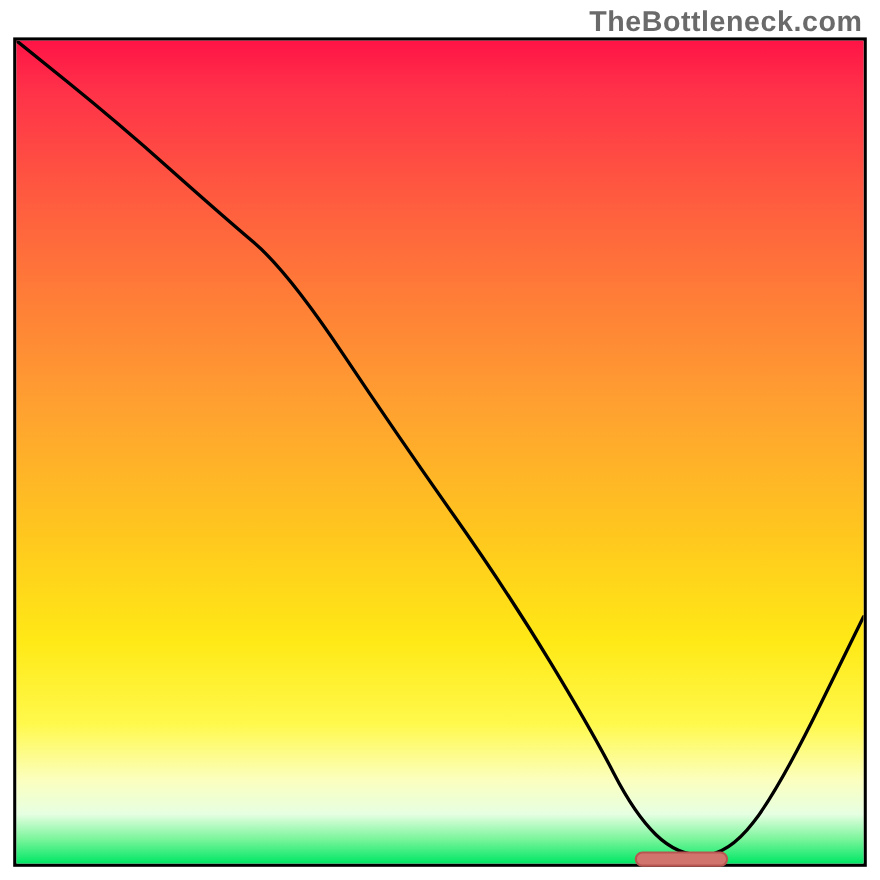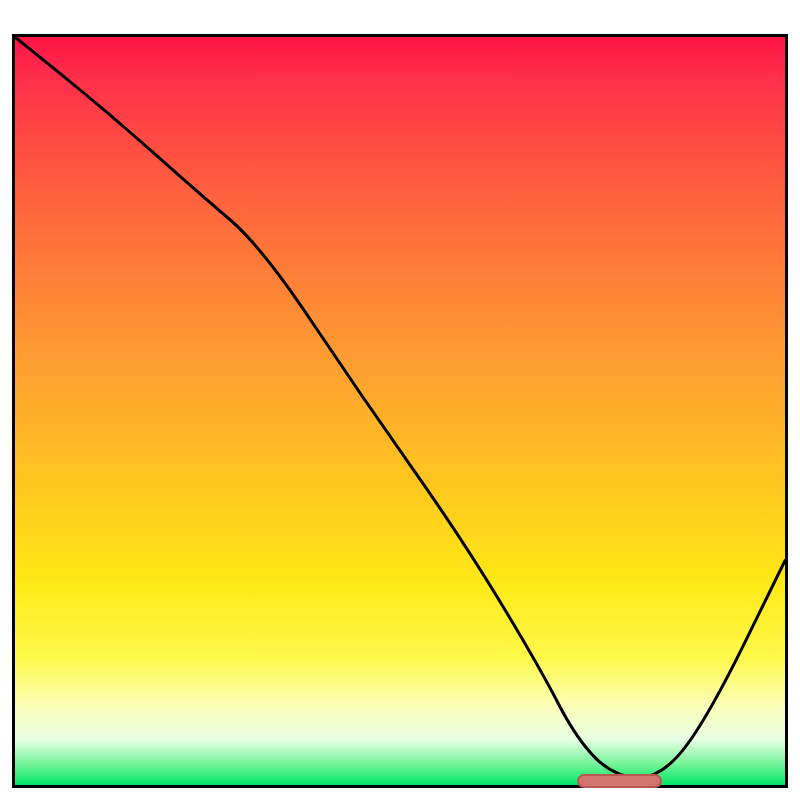--- a/index.html
+++ b/index.html
@@ -60,20 +60,21 @@
     border-radius: 7px;
     background: #d1746e;
     border: 2px solid #b85752;
   }
 </style>
 </head>
 <body>
 
 <div class="frame">
 
+  <div class="watermark">TheBottleneck.com</div>
 
   <div class="plot-outer">
     <div class="gradient"></div>
 
     <svg class="curve" viewBox="0 0 770 748" preserveAspectRatio="none">
       <path d="M 0 0 Q 0 0 46.199999999999996 37.39999999999998 Q 92.39999999999999 74.79999999999995 138.6 115.93999999999994 Q 184.79999999999998 157.07999999999993 215.6 183.26 Q 246.4 209.44000000000005 296.45 284.24 Q 346.5 359.03999999999996 396.54999999999995 430.09999999999997 Q 446.59999999999997 501.15999999999997 485.1 564.74 Q 523.6 628.3199999999999 542.85 665.72 Q 562.1 703.12 581.35 721.8199999999999 Q 600.6 740.52 623.7 740.52 Q 646.8 740.52 669.9 710.6 Q 693 680.6800000000001 731.5 602.1400000000001 T 770 523.6" fill="none" stroke="#000" stroke-width="3" stroke-linejoin="round" stroke-linecap="round"></path>
     </svg>
 
     <div class="marker" style="left: 562.1px; width: 84.7px; top: 736.512px;"></div>
   </div>

